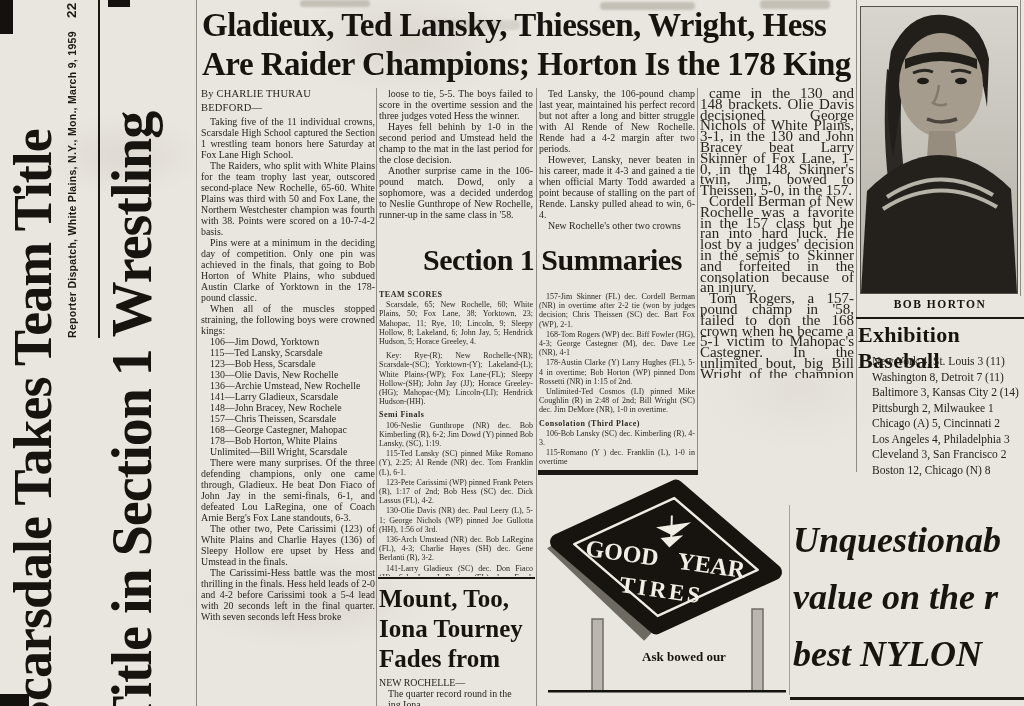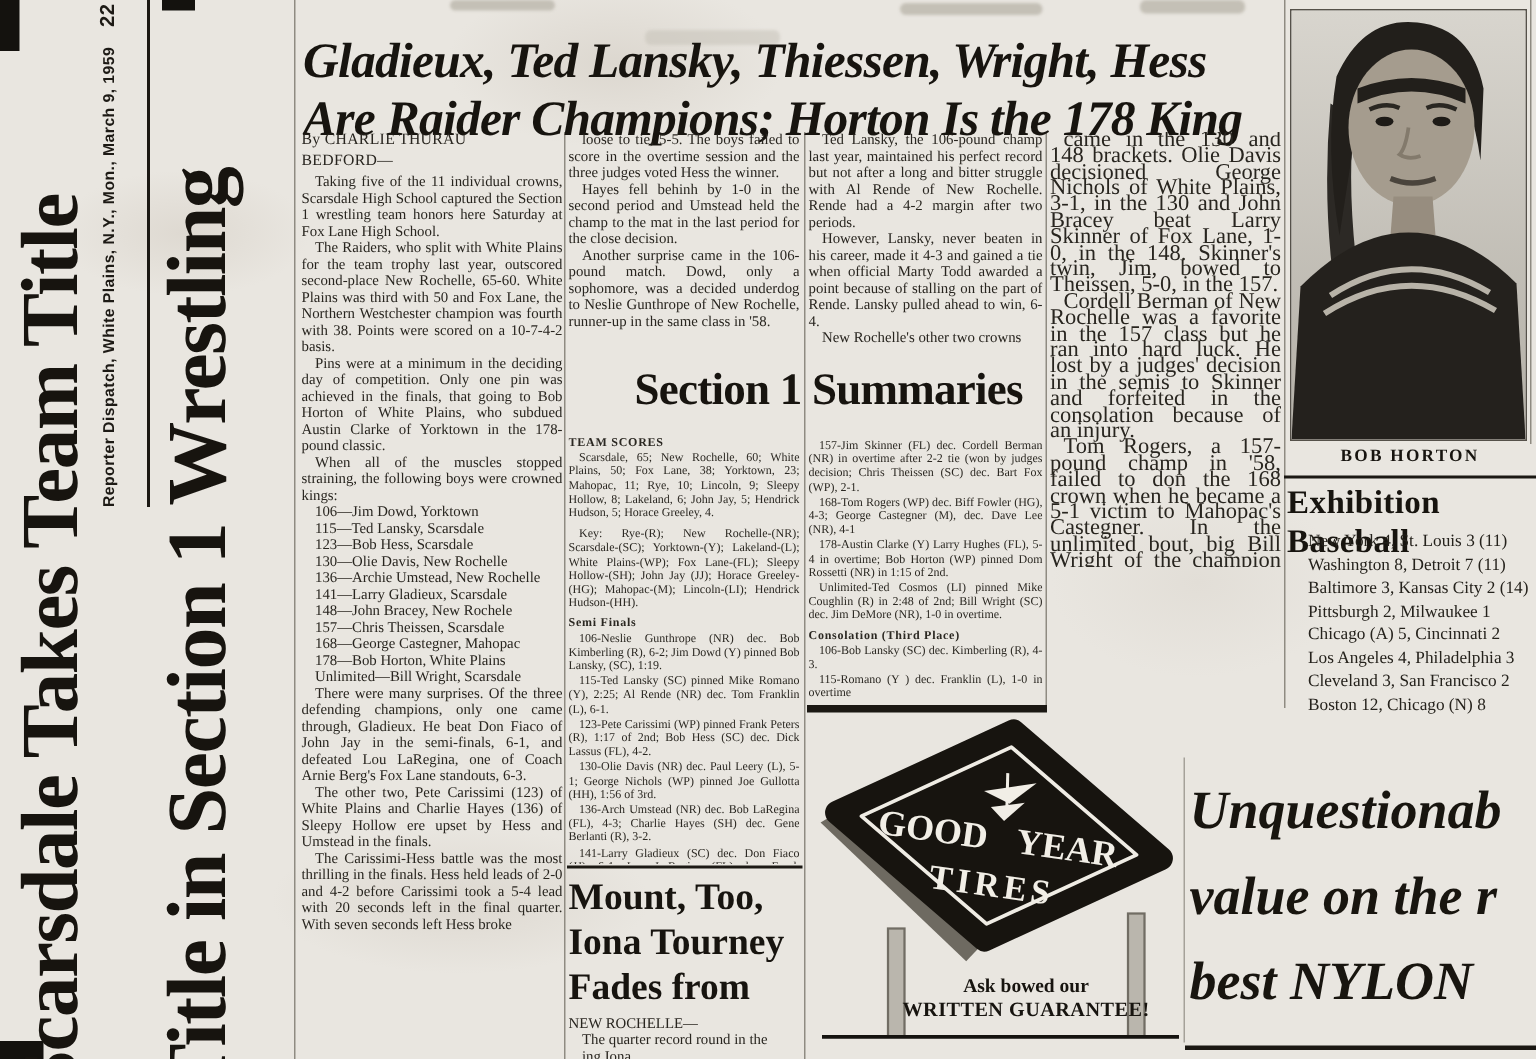--- a/index.html
+++ b/index.html
@@ -15,22 +15,22 @@
     color:#26231e;
   }
   .rot{position:absolute;transform:rotate(-90deg);transform-origin:0 0;white-space:nowrap;}
   .vrule{position:absolute;width:1px;background:#8f8b82;}
   .hrule{position:absolute;background:#1b1813;}
   .mark{position:absolute;background:#14120e;}
   .smudge{position:absolute;background:#c4c0b6;border-radius:4px;filter:blur(1px);}
   .vhead{font-weight:bold;color:#17140f;}
   .mainhead{
     position:absolute;left:202px;top:6px;width:658px;height:82px;overflow:hidden;
-    font-weight:bold;font-style:italic;font-size:33px;line-height:39px;
-    letter-spacing:-0.5px;color:#17140f;white-space:nowrap;margin-top:16px;
+    font-weight:bold;font-size:33px;line-height:39px;
+    letter-spacing:-0.5px;color:#17140f;white-space:nowrap;
   }
   .col{position:absolute;overflow:hidden;}
   .bodytext{font-size:9.9px;line-height:11px;color:#28251f;}
   .bodytext p{margin:0;text-indent:9px;text-align:justify;}
   .byline{font-size:10.5px;line-height:12px;margin:0 0 2px 0;letter-spacing:0.2px;}
   .champ-line{margin:0;text-indent:9px;}
   .agate{font-size:8px;line-height:9.2px;color:#2b2822;}
   .agate p{margin:0 0 1px 0;text-align:justify;text-indent:7px;}
   .agate .lbl{font-weight:bold;text-indent:0;letter-spacing:0.5px;margin-top:4px;}
   .sechead{
@@ -230,21 +230,20 @@
           <path d="M126,38 L129,64" stroke="#f1eee6" stroke-width="2" fill="none"></path>
           <polygon points="112,52 146,42 130,58" fill="#f1eee6"></polygon>
           <polygon points="118,62 140,56 128,70" fill="#f1eee6"></polygon>
         </g>
         <text x="126" y="121" text-anchor="middle" font-family="Liberation Serif, serif" font-weight="bold" font-size="23" letter-spacing="3" fill="#f1eee6">TIRES</text>
       </g>
     </svg>
   </div>
   <div class="gy-tag">
     <p class="t1">Ask bowed our</p>
-    <p class="t2">WRITTEN GUARANTEE!</p>
   </div>
 
   <div class="nylon">
     <div>Unquestionab</div>
     <div>value on the r</div>
     <div>best NYLON</div>
   </div>
   <div class="hrule" style="left:790px;top:697px;width:234px;height:3px;"></div>
 
 </div>

